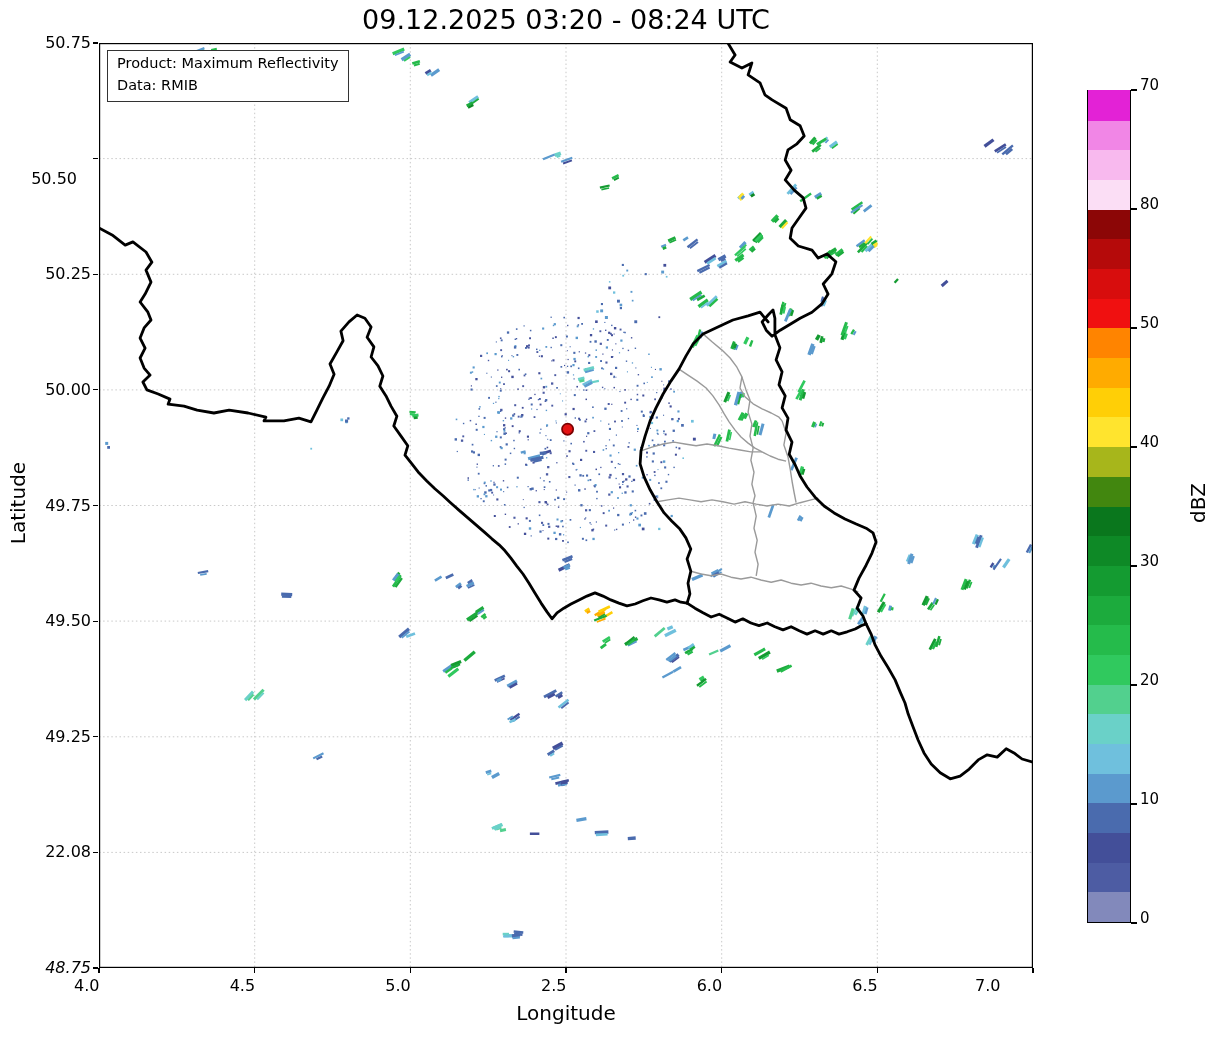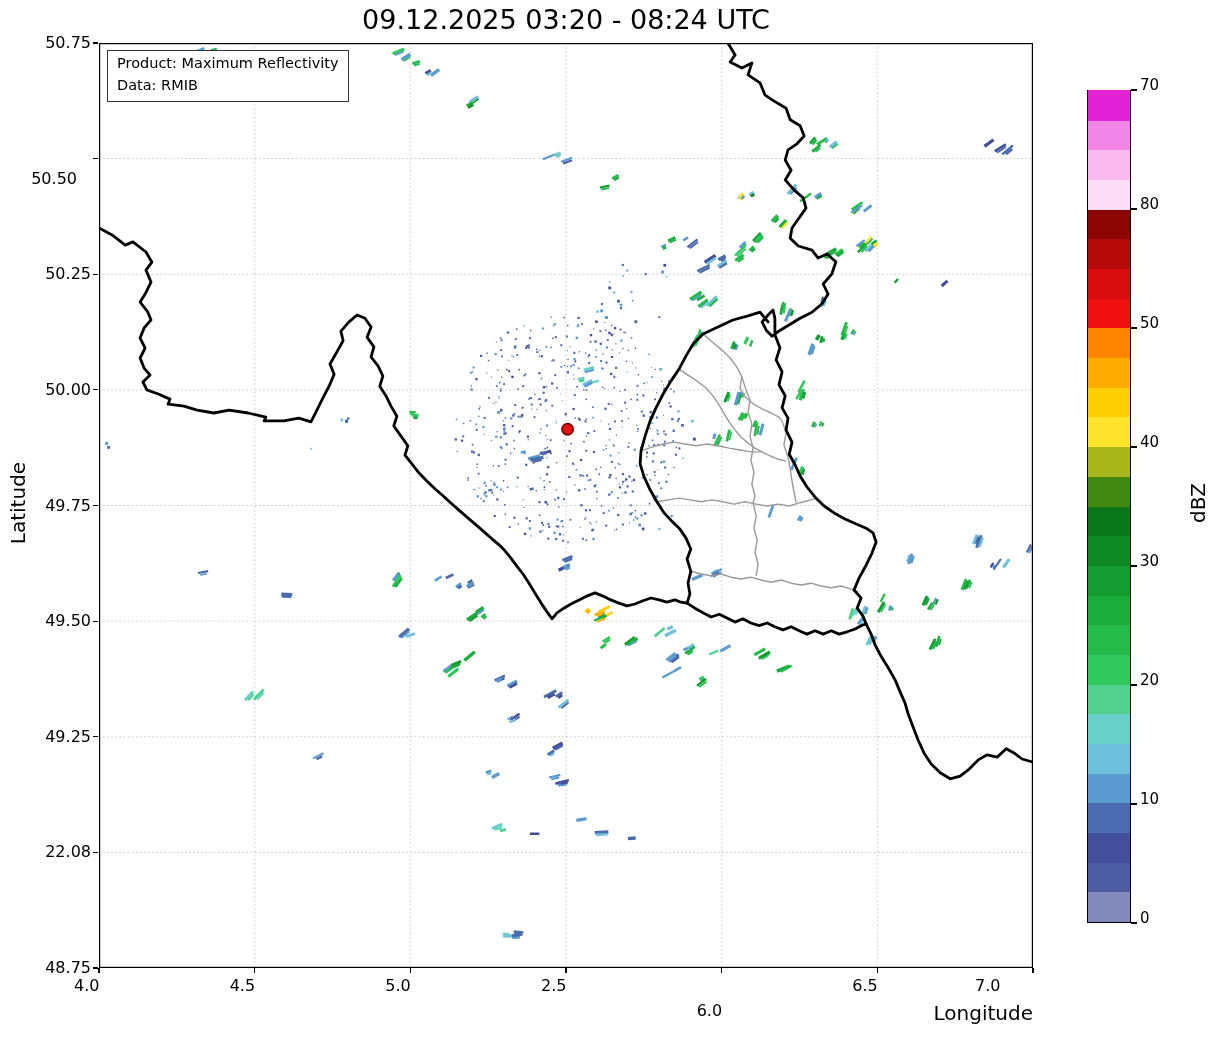--- a/index.html
+++ b/index.html
@@ -3,21 +3,21 @@
 <meta charset="utf-8">
 <style>
   html,body{margin:0;padding:0}
   body{width:1219px;height:1040px;background:#ffffff;position:relative;overflow:hidden;
        font-family:"DejaVu Sans","Liberation Sans",sans-serif;color:#000}
   #title{position:absolute;left:99px;top:4px;width:934px;text-align:center;font-size:27px;white-space:nowrap}
   #plot{position:absolute;left:99px;top:43px;width:934px;height:925px}
   #plot svg{position:absolute;left:0;top:0}
   #infobox{position:absolute;left:107px;top:50px;background:#fff;border:1.6px solid #333;
            padding:2px 9px 4px 9px;font-size:14.5px;line-height:1.5;z-index:6;white-space:nowrap}
-  #xlabel{position:absolute;left:99px;top:1001px;width:934px;text-align:right;font-size:20px}
+  #xlabel{position:absolute;left:99px;top:1001px;width:934px;text-align:center;font-size:20px}
   #ylabel{position:absolute;left:-42px;top:491px;width:120px;text-align:center;font-size:20px;transform:rotate(-90deg)}
   #cbar{position:absolute;left:1087px;top:90px;width:44px;height:833px;border:1.1px solid #000;box-sizing:border-box;background:#fff;z-index:2}
   .cbseg{position:absolute;left:0;width:100%}
   #cblabel{position:absolute;left:1158px;top:491px;width:80px;text-align:center;font-size:20px;transform:rotate(-90deg)}
   .tickx{position:absolute;font-size:16px;width:50px;}
   .ticky{position:absolute;font-size:16px;width:62px;text-align:right}
   .cbtick{position:absolute;font-size:15px;text-align:left}
   .mark{position:absolute;background:#000}
 </style>
 </head>
@@ -1077,27 +1077,27 @@
 
 <div class="mark" style="left: 98.4px; top: 968px; width: 1.2px; height: 5px;"></div>
 <div class="tickx" style="left: 74px; top: 976px;">4.0</div>
 <div class="mark" style="left: 254.067px; top: 968px; width: 1.2px; height: 5px;"></div>
 <div class="tickx" style="left: 229.667px; top: 976px;">4.5</div>
 <div class="mark" style="left: 409.733px; top: 968px; width: 1.2px; height: 5px;"></div>
 <div class="tickx" style="left: 385.333px; top: 976px;">5.0</div>
 <div class="mark" style="left: 565.4px; top: 968px; width: 1.2px; height: 5px;"></div>
 <div class="tickx" style="left: 541px; top: 976px;">2.5</div>
 <div class="mark" style="left: 721.067px; top: 968px; width: 1.2px; height: 5px;"></div>
-<div class="tickx" style="left: 696.667px; top: 976px; margin-top: 25px;">6.0</div>
+<div class="tickx" style="left: 696.667px; top: 976px;">6.0</div>
 <div class="mark" style="left: 876.733px; top: 968px; width: 1.2px; height: 5px;"></div>
 <div class="tickx" style="left: 852.333px; top: 976px;">6.5</div>
 <div class="mark" style="left: 1032.4px; top: 968px; width: 1.2px; height: 5px;"></div>
 <div class="tickx" style="left: 975px; top: 976px;">7.0</div>
 <div class="mark" style="left: 93px; top: 967.4px; width: 5px; height: 1.2px;"></div>
-<div class="ticky" style="left: 29px; top: 958px;">48.75</div>
+<div class="ticky" style="left: 29px; top: 958px; font-style: italic;">48.75</div>
 <div class="mark" style="left: 93px; top: 851.775px; width: 5px; height: 1.2px;"></div>
 <div class="ticky" style="left: 29px; top: 842.375px;">22.08</div>
 <div class="mark" style="left: 93px; top: 736.15px; width: 5px; height: 1.2px;"></div>
 <div class="ticky" style="left: 29px; top: 726.75px;">49.25</div>
 <div class="mark" style="left: 93px; top: 620.525px; width: 5px; height: 1.2px;"></div>
 <div class="ticky" style="left: 29px; top: 611.125px;">49.50</div>
 <div class="mark" style="left: 93px; top: 504.9px; width: 5px; height: 1.2px;"></div>
 <div class="ticky" style="left: 29px; top: 495.5px;">49.75</div>
 <div class="mark" style="left: 93px; top: 389.275px; width: 5px; height: 1.2px;"></div>
 <div class="ticky" style="left: 29px; top: 379.875px;">50.00</div>

